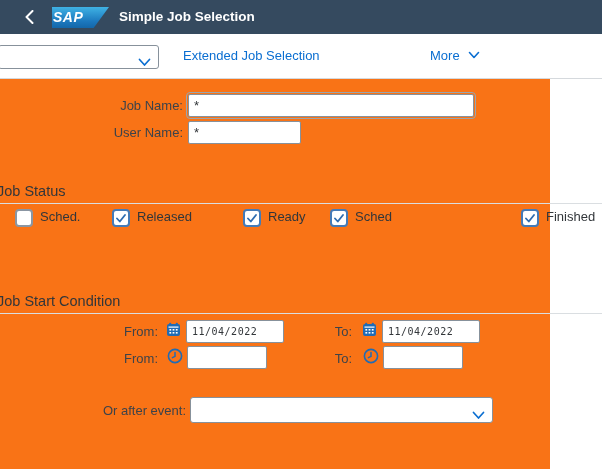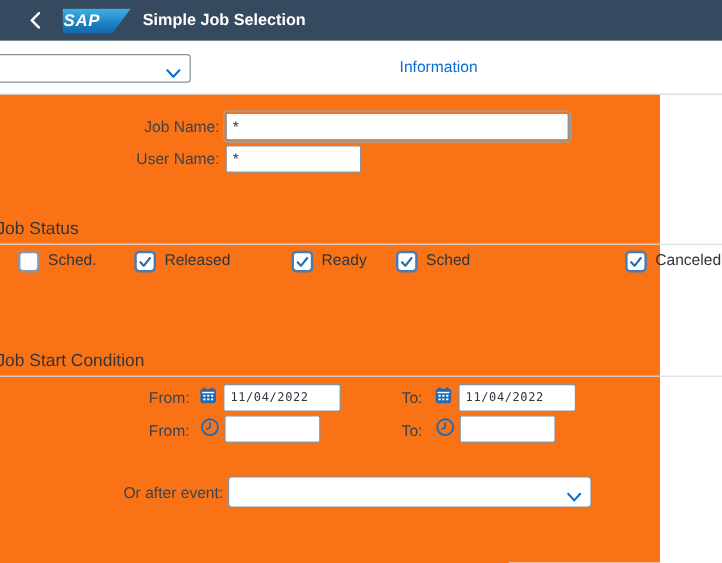--- a/index.html
+++ b/index.html
@@ -85,21 +85,29 @@
 
   <div class="toolbar">
     <div class="variant-combo">
       <input type="text" value="" style="">
       <span class="combo-arrow">
         <svg width="13" height="9" viewBox="0 0 13 9">
           <polyline points="1.5,1.5 6.5,7 11.5,1.5" fill="none" stroke="#0a6ed1" stroke-width="1.7" stroke-linecap="round" stroke-linejoin="round"></polyline>
         </svg>
       </span>
     </div>
-    <a class="tb-link" style="left:333px">Information</a>
+    <a class="tb-link" style="left:183px">Extended Job Selection</a>
+    <a class="tb-link" style="left:430px">
+      <span>More</span>
+      <span class="chev">
+        <svg width="12" height="8" viewBox="0 0 12 8">
+          <polyline points="1.5,1.5 6,6.5 10.5,1.5" fill="none" stroke="#0a6ed1" stroke-width="1.6" stroke-linecap="round" stroke-linejoin="round"></polyline>
+        </svg>
+      </span>
+    </a>
   </div>
 
   <div class="main">
 
     <div class="fld-label" style="left:0;top:19px;width:183px">Job Name:</div>
     <input class="txt-input focused" style="left: 188px; top: 15px; width: 286px; height: 23px;" value="*">
 
     <div class="fld-label" style="left:0;top:46px;width:183px">User Name:</div>
     <input class="txt-input" style="left: 188px; top: 42px; width: 113px; height: 23px;" value="*">
 
@@ -135,21 +143,21 @@
           </svg>
       </span>
       <span class="cb-label">Sched</span>
     </div>
     <div class="cb-item" style="left:521px">
       <span class="cb checked">
         <svg class="tick" width="10" height="9" viewBox="0 0 10 9">
             <polyline points="1,4.5 3.8,7.5 9,1" fill="none" stroke="#2d6cb0" stroke-width="1.8" stroke-linecap="round" stroke-linejoin="round"></polyline>
           </svg>
       </span>
-      <span class="cb-label">Canceled</span>
+      <span class="cb-label">Finished</span>
     </div>
 
     <div class="section-title" style="top:214px">Job Start Condition</div>
     <div class="divider" style="top:234px"></div>
 
     <div class="fld-label" style="left:0;top:245px;width:158px">From:</div>
     <span class="icon" style="left:166px;top:243px">
       <svg width="15" height="15" viewBox="0 0 15 15">
         <rect x="1" y="2" width="13" height="12" rx="2" fill="#1f6bb5"></rect>
         <rect x="3.2" y="0.8" width="2" height="3" rx="0.8" fill="#1f6bb5"></rect>

